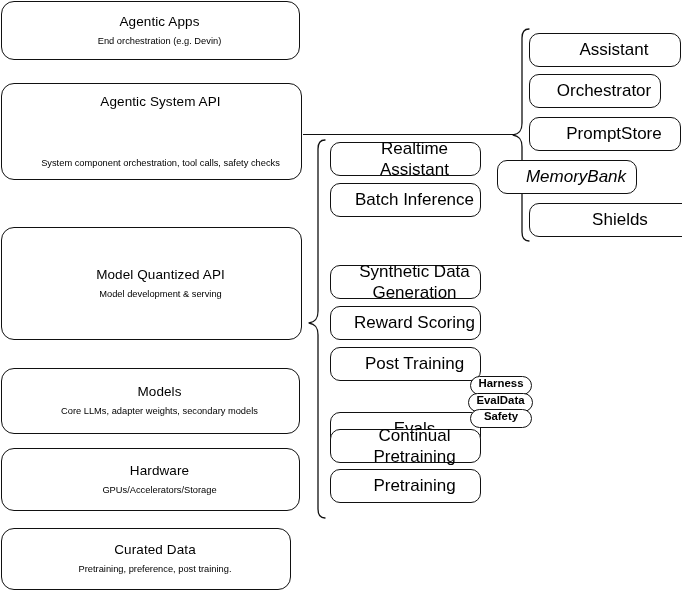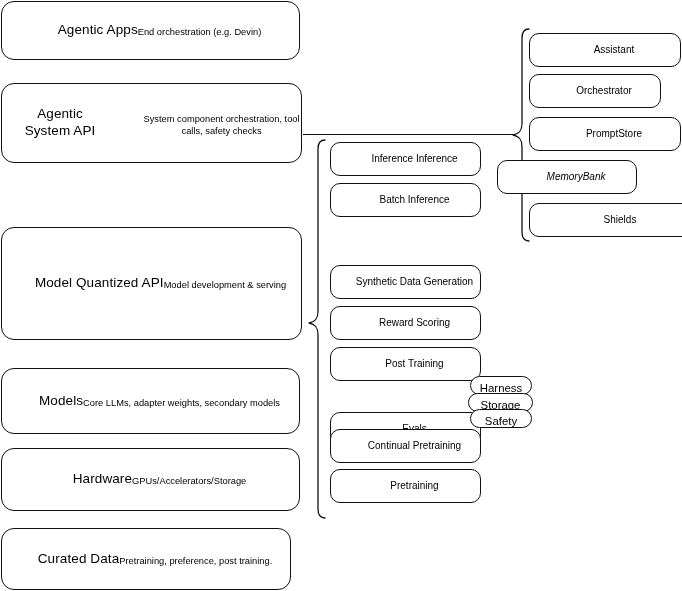--- a/index.html
+++ b/index.html
@@ -21,21 +21,21 @@
   }
 
   
   .rbox {
     position: absolute;
     box-sizing: border-box;
     border: 1.3px solid #111111;
     border-radius: 11px;
     background: #ffffff;
     display: flex;
-    flex-direction: row;
+    flex-direction: column;
     align-items: center;
     justify-content: center;
     text-align: center;
     line-height: 1.25;
     padding-left: 18px;
   }
 
   
   .layer {
     border-radius: 13px;
@@ -50,36 +50,37 @@
     color: #000;
     margin-top: 5px;
   }
 
   
   .cap {
     height: 34px;
     border-radius: 10px;
     font-size: 12.4px;
   }
-  .cap .title { font-size: 10px; }
+  .cap .title { font-size: 17px; }
 
   
   .pill {
     position: absolute;
     box-sizing: border-box;
     border: 1.4px solid #111111;
     border-radius: 12px;
     background: #ffffff;
     height: 19px;
     display: flex;
-    align-items: flex-end;
+    align-items: flex-start;
     justify-content: center;
     font-size: 11.4px;
     padding: 0 6px;
     white-space: nowrap;
+    font-weight: bold;
   }
 
   
   .hline {
     position: absolute;
     height: 0;
     border-top: 1.3px solid #111111;
   }
   .brace {
     position: absolute;
@@ -96,21 +97,21 @@
 </head>
 <body>
 
 <div id="canvas">
 
   <div class="rbox layer" style="left:1px; top:1px; width:299px; height:59px;">
     <div class="title">Agentic Apps</div>
     <div class="sub">End orchestration (e.g. Devin)</div>
   </div>
 
-  <div class="rbox layer" style="left:1px; top:83px; width:301px; height:80px;gap:42px;">
+  <div class="rbox layer" style="left:1px; top:83px; width:301px; height:97px;gap:42px;">
     <div class="title">Agentic System API</div>
     <div class="sub">System component orchestration, tool calls, safety checks</div>
   </div>
 
   <div class="rbox layer" style="left:1px; top:227px; width:301px; height:113px;">
     <div class="title">Model Quantized API</div>
     <div class="sub">Model development &amp; serving</div>
   </div>
 
   <div class="rbox layer" style="left:1px; top:368px; width:299px; height:66px;">
@@ -136,21 +137,21 @@
     </svg>
   </div>
 
   <div class="brace" style="left:307px; top:139px;">
     <svg width="20" height="380" viewBox="0 0 20 380">
       <path d="M18 1 C12 1 11 5 11 10 L11 172 C11 180 8 183 2 184 C8 185 11 188 11 196 L11 370 C11 375 12 379 18 379"></path>
     </svg>
   </div>
 
   <div class="rbox cap" style="left:330px; top:142px; width:151px;">
-    <span class="title">Inference Inference</span>
+    <span class="title">Realtime Assistant</span>
   </div>
   <div class="rbox cap" style="left:330px; top:183px; width:151px;">
     <span class="title">Batch Inference</span>
   </div>
   <div class="rbox cap" style="left:330px; top:265px; width:151px;">
     <span class="title">Synthetic Data Generation</span>
   </div>
   <div class="rbox cap" style="left:330px; top:306px; width:151px;">
     <span class="title">Reward Scoring</span>
   </div>
@@ -164,21 +165,21 @@
     <span class="title">Continual Pretraining</span>
   </div>
   <div class="rbox cap" style="left:330px; top:469px; width:151px;">
     <span class="title">Pretraining</span>
   </div>
 
   <div class="pill" style="left:470px; top:376px; width:62px;">
     <span>Harness</span>
   </div>
   <div class="pill" style="left:468px; top:393px; width:65px;">
-    <span>Storage</span>
+    <span>EvalData</span>
   </div>
   <div class="pill" style="left:470px; top:409px; width:62px;">
     <span>Safety</span>
   </div>
 
   <div class="rbox cap" style="left:529px; top:33px; width:152px;">
     <span class="title">Assistant</span>
   </div>
   <div class="rbox cap" style="left:529px; top:74px; width:132px;">
     <span class="title">Orchestrator</span>

